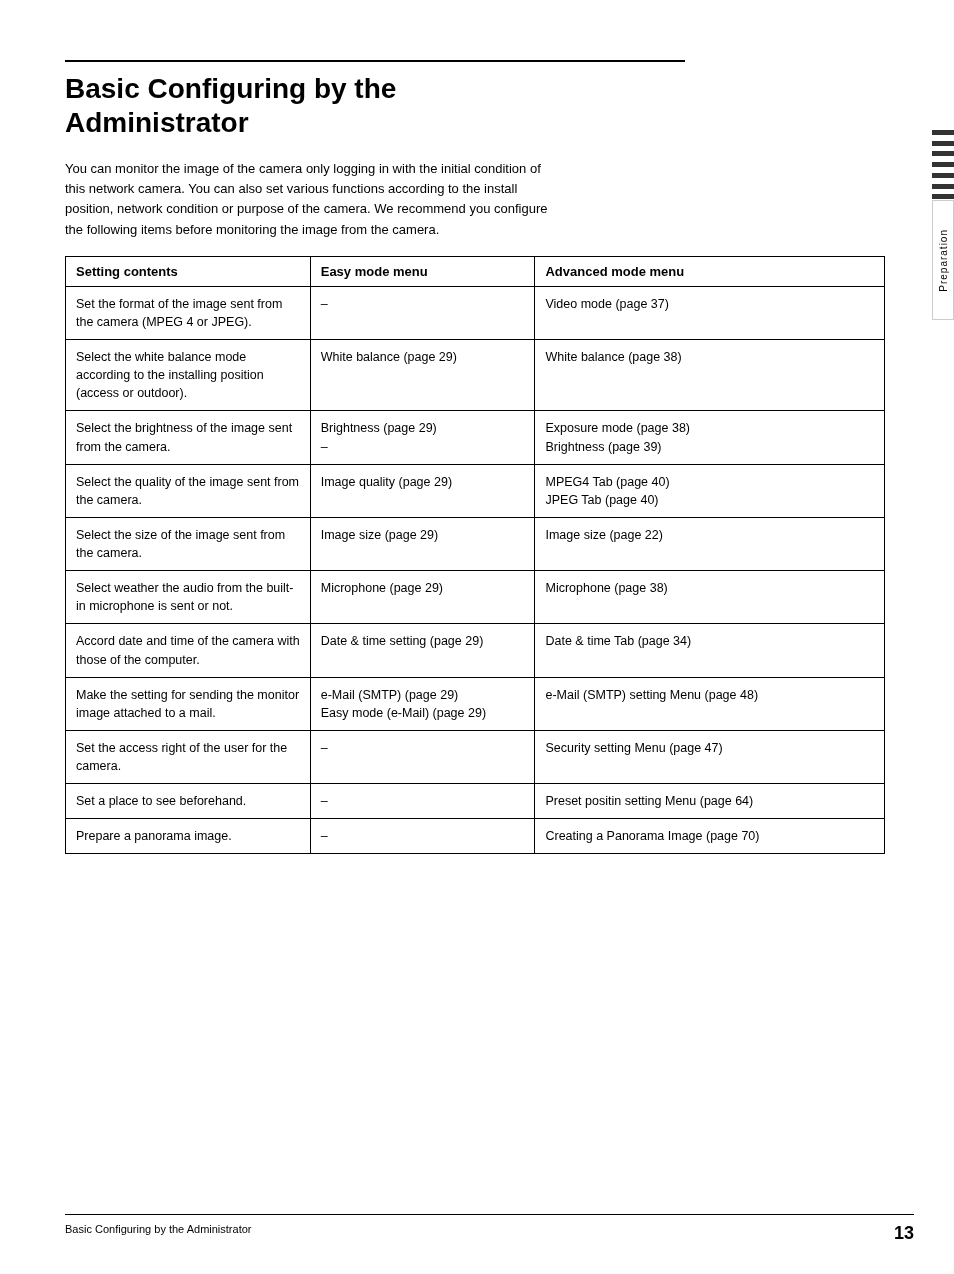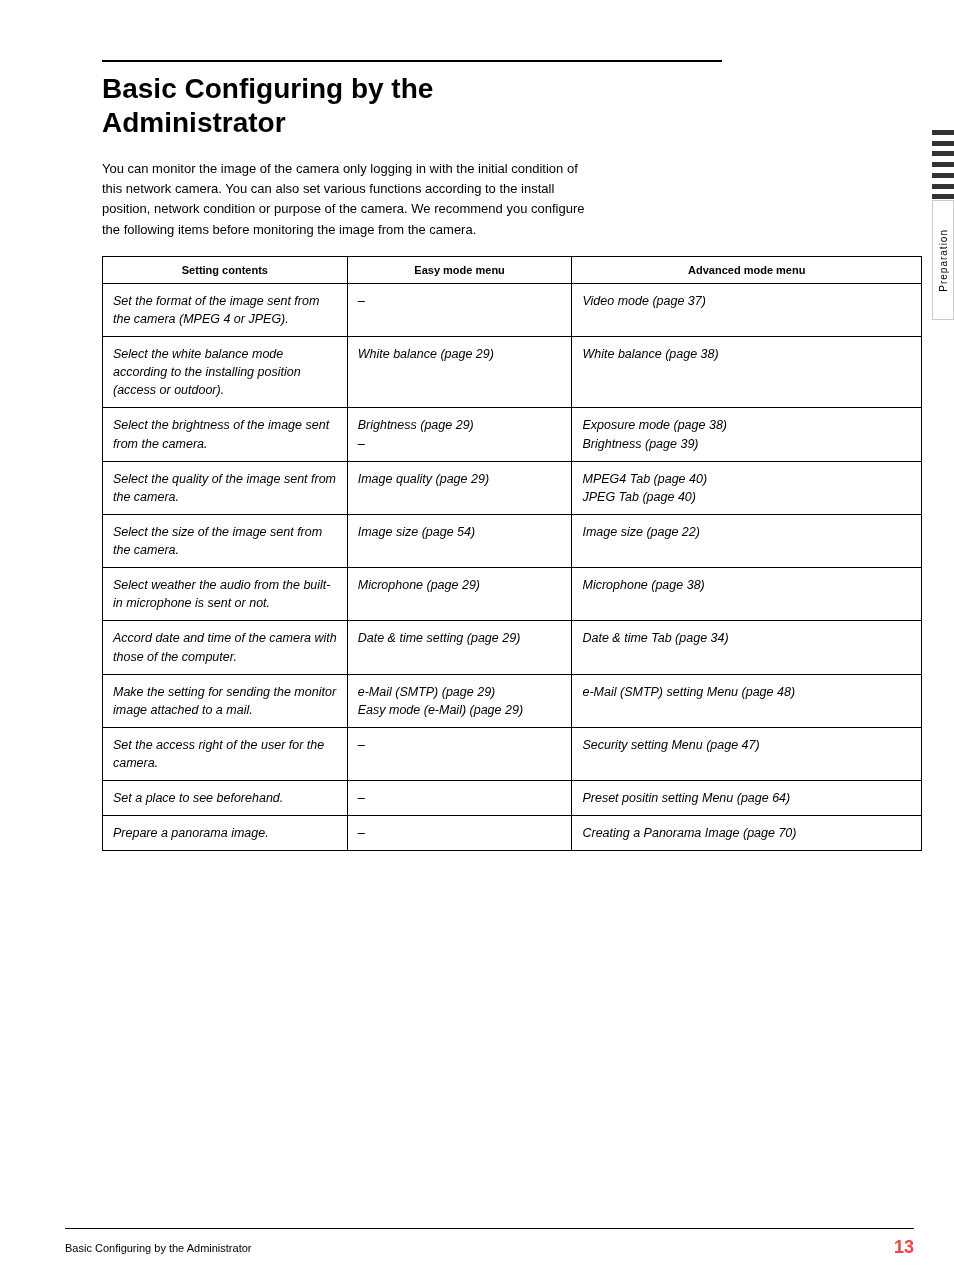--- a/index.html
+++ b/index.html
@@ -16,21 +16,21 @@
       font-size: 13px;
       color: #000000;
       position: relative;
       overflow: hidden;
     }
 
     .page-container {
       width: 954px;
       height: 1274px;
       position: relative;
-      padding: 60px 65px 60px 102px;
+      padding: 60px 65px 60px 65px;
     }
 
     .page-title-rule {
       border: none;
       border-top: 2px solid #000;
       margin-bottom: 10px;
       width: 620px;
     }
 
     .page-title {
@@ -51,33 +51,32 @@
     
     .settings-table {
       width: 820px;
       border-collapse: collapse;
       font-size: 12.5px;
     }
 
     .settings-table th {
       background: #ffffff;
       font-weight: bold;
-      text-align: center;
+      text-align: left;
       padding: 7px 10px;
       border: 1px solid #000;
-      font-size: 11px;
+      font-size: 13px;
     }
 
     .settings-table td {
       padding: 8px 10px;
       border: 1px solid #000;
       vertical-align: top;
       line-height: 1.45;
       font-size: 12.5px;
-      font-style: italic;
     }
 
     .settings-table .col-setting {
       width: 245px;
     }
 
     .settings-table .col-easy {
       width: 225px;
     }
 
@@ -122,39 +121,39 @@
 
     .side-decoration-line {
       height: 5px;
       background: #333;
       width: 22px;
     }
 
     
     .footer {
       position: absolute;
-      bottom: 16px;
+      bottom: 30px;
       left: 65px;
       right: 40px;
       display: flex;
       justify-content: space-between;
-      align-items: center;
+      align-items: flex-start;
       border-top: 1px solid #000;
       padding-top: 8px;
     }
 
     .footer-text {
       font-size: 11px;
       color: #000;
     }
 
     .footer-page {
       font-size: 18px;
       font-weight: bold;
-      color: #ef4444;
+      color: #000000;
     }
   </style>
 </head>
 <body>
 
 <div class="page-container">
 
   <hr class="page-title-rule">
 
   <h1 class="page-title">
@@ -188,21 +187,21 @@
           <td class="col-easy">Brightness (page 29)<br>–</td>
           <td class="col-advanced">Exposure mode (page 38)<br>Brightness (page 39)</td>
         </tr>
         <tr>
           <td class="col-setting">Select the quality of the image sent from the camera.</td>
           <td class="col-easy">Image quality (page 29)</td>
           <td class="col-advanced">MPEG4 Tab (page 40)<br>JPEG Tab (page 40)</td>
         </tr>
         <tr>
           <td class="col-setting">Select the size of the image sent from the camera.</td>
-          <td class="col-easy">Image size (page 54)</td>
+          <td class="col-easy">Image size (page 29)</td>
           <td class="col-advanced">Image size (page 22)</td>
         </tr>
         <tr>
           <td class="col-setting">Select weather the audio from the built-in microphone is sent or not.</td>
           <td class="col-easy">Microphone (page 29)</td>
           <td class="col-advanced">Microphone (page 38)</td>
         </tr>
         <tr>
           <td class="col-setting">Accord date and time of the camera with those of the computer.</td>
           <td class="col-easy">Date &amp; time setting (page 29)</td>

